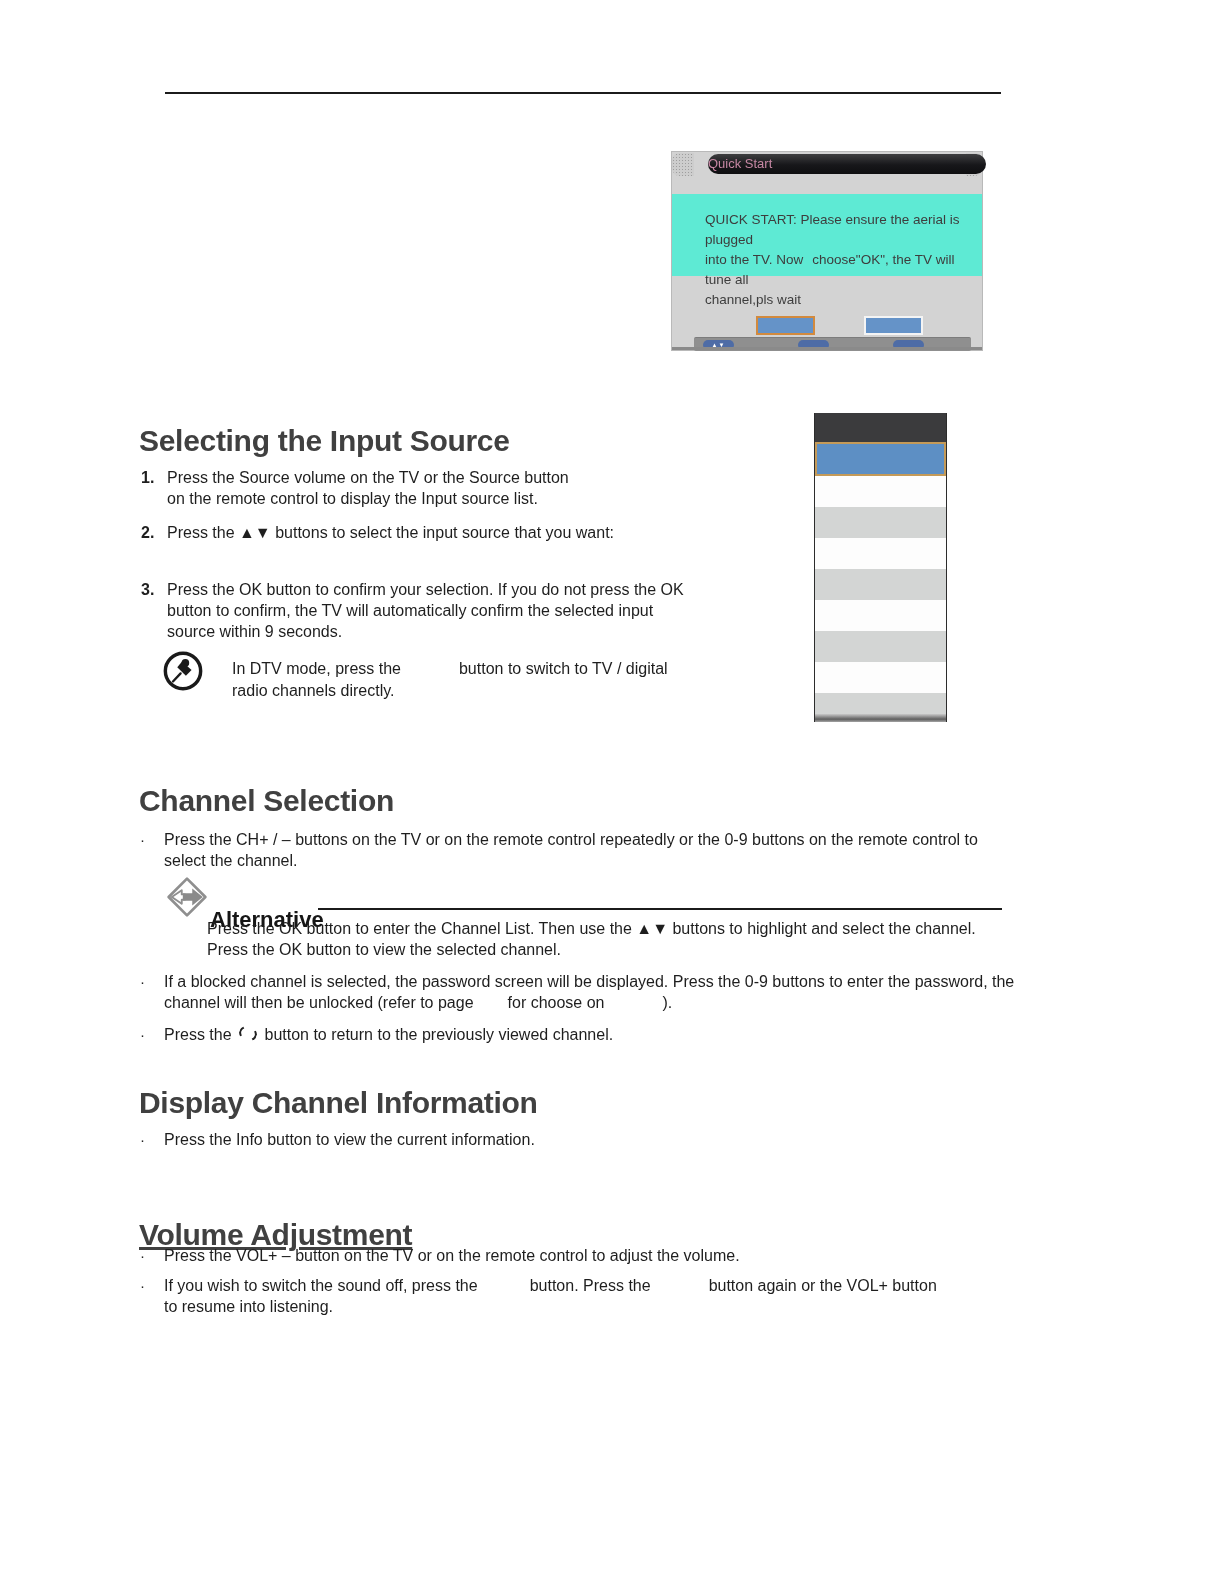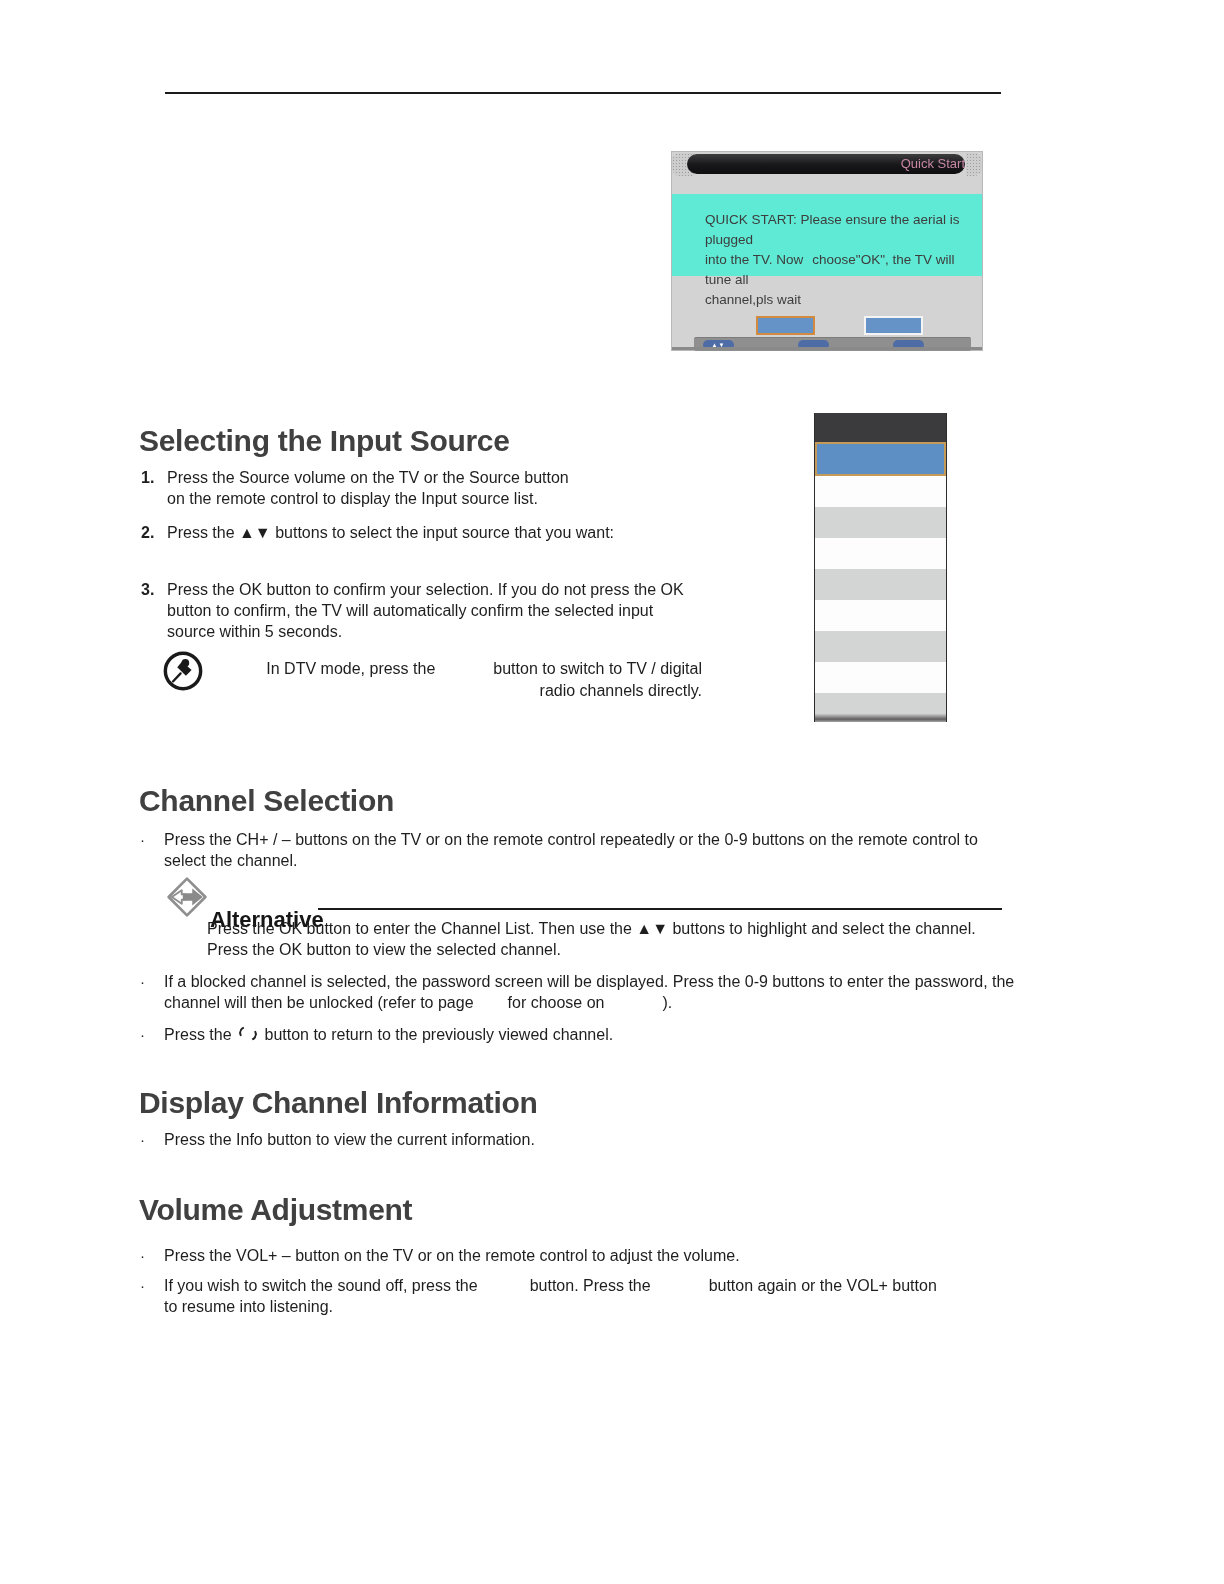--- a/index.html
+++ b/index.html
@@ -20,37 +20,37 @@
       letter-spacing:-0.3px;line-height:30px;white-space:nowrap;}
   .para{position:absolute;font-size:16px;line-height:21px;color:#1e1e1e;}
   .item{display:flex;}
   .item .num{width:26px;font-weight:700;flex:none;}
   .bullet{display:flex;}
   .bullet .marker{width:24px;flex:none;font-size:15px;color:#222;}
   .body{min-width:0;}
 
   
   .note-icon{position:absolute;left:162px;top:650px;}
-  .note-text{left:232px;top:658px;width:470px;line-height:22px;text-align:right;}
+  .note-text{left:232px;top:658px;width:470px;line-height:22px;}
 
   
   .alt-icon{position:absolute;left:166px;top:876px;}
   .alt-label{position:absolute;left:210px;top:883px;font-size:22px;font-weight:700;color:#161616;margin-top:24px;}
   .alt-rule{position:absolute;left:318px;top:908px;width:684px;height:2px;background:#1b1b1b;}
 
   
   #qs{position:absolute;left:671px;top:151px;width:312px;height:200px;background:#d3d3d3;
       border:1px solid #b9b9b9;box-sizing:border-box;}
   .qs-corner{position:absolute;top:1px;height:23px;background-color:#cdcdcd;
              background-image:radial-gradient(#9e9e9e 0.8px,rgba(0,0,0,0) 0.9px);background-size:3px 3px;}
   .qs-corner.l{left:0;width:22px;border-radius:8px 0 0 8px;}
   .qs-corner.r{right:0;width:16px;border-radius:0 8px 8px 0;}
-  .qs-title{position:absolute;left:15px;top:2px;width:278px;height:20px;border-radius:10px;
+  .qs-title{position:absolute;left:36px;top:2px;width:278px;height:20px;border-radius:10px;
             background:linear-gradient(#3e3e40 0%,#17171a 55%,#0e0e10 100%);
-            text-align:right;font-size:13px;line-height:20px;color:#c687a3;}
+            text-align:left;font-size:13px;line-height:20px;color:#c687a3;}
   .qs-msg{position:absolute;left:0;top:42px;width:100%;height:82px;background:#5eead4;}
   .qs-msg-text{padding:16px 8px 0 33px;font-size:13.5px;line-height:20px;color:#3d3d3d;}
   .qs-btn{position:absolute;width:55px;height:15px;background:#6593c8;}
   .qs-btn.ok{left:84px;top:164px;border:2px solid #d28a3e;}
   .qs-btn.cancel{left:192px;top:164px;border:2px solid #f4f4f4;}
   .qs-bar{position:absolute;left:22px;top:185px;width:277px;height:13px;background:#8f8f8f;
           border-top:1px solid #7c7c7c;border-radius:2px;}
   .qs-pill{position:absolute;top:2px;width:31px;height:10px;background:#4e6ca6;border-radius:5px;
            text-align:center;font-size:6px;line-height:10px;color:#ffffff;letter-spacing:1px;}
   .qs-strip{position:absolute;left:0;bottom:0;width:100%;height:3px;background:#8a8a8a;}
@@ -111,21 +111,21 @@
     <div class="body"><span>Press the </span><span class="b">Source</span><span> volume on the TV or the </span><span class="b">Source</span><span> button</span><br><span>on the remote control to display the Input source list.</span></div>
   </div>
 
   <div class="para item" style="left:141px;top:522px;width:600px;">
     <span class="num">2.</span>
     <div class="body"><span>Press the ▲▼ buttons to select the input source that you want:</span></div>
   </div>
 
   <div class="para item" style="left:141px;top:579px;width:640px;">
     <span class="num">3.</span>
-    <div class="body"><span>Press the </span><span class="b">OK</span><span> button to confirm your selection. If you do not press the </span><span class="b">OK</span><br><span>button to confirm, the TV will automatically confirm the selected input</span><br><span>source within 5 seconds.</span></div>
+    <div class="body"><span>Press the </span><span class="b">OK</span><span> button to confirm your selection. If you do not press the </span><span class="b">OK</span><br><span>button to confirm, the TV will automatically confirm the selected input</span><br><span>source within 9 seconds.</span></div>
   </div>
 
   <svg class="note-icon" width="42" height="42" viewBox="0 0 44 44">
     <circle cx="22" cy="22" r="18.5" fill="none" stroke="#1a1a1a" stroke-width="3.6"></circle>
     <circle cx="24.5" cy="13.5" r="4" fill="#1a1a1a"></circle>
     <path d="M21 12 L31 21 L25 27 L16 18 Z" fill="#1a1a1a"></path>
     <path d="M19.5 24.5 L11.5 33" stroke="#1a1a1a" stroke-width="2.4" stroke-linecap="round"></path>
   </svg>
   <div class="para note-text"><span>In DTV mode, press the</span><span class="gap" style="width: 58px;"></span><span>button to switch to TV / digital</span><br><span>radio channels directly.</span></div>
 
@@ -156,21 +156,21 @@
     <div class="body"><span>Press the </span><span class="inline-icon icon-return"></span><span> button to return to the previously viewed channel.</span></div>
   </div>
 
   <div class="h1" style="top:1088px;">Display Channel Information</div>
 
   <div class="para bullet" style="left:140px;top:1129px;width:880px;">
     <span class="marker">·</span>
     <div class="body"><span>Press the </span><span class="b">Info</span><span> button to view the current information.</span></div>
   </div>
 
-  <div class="h1" style="top:1195px;">Volume Adjustment</div>
+  <div class="h1" style="top:1220px;text-decoration:underline;">Volume Adjustment</div>
 
   <div class="para bullet" style="left:140px;top:1245px;width:880px;">
     <span class="marker">·</span>
     <div class="body"><span>Press the </span><span class="b">VOL+ –</span><span> button on the TV or on the remote control to adjust the volume.</span></div>
   </div>
 
   <div class="para bullet" style="left:140px;top:1275px;width:880px;">
     <span class="marker">·</span>
     <div class="body"><span>If you wish to switch the sound off, press the</span><span class="gap" style="width: 52px;"></span><span>button. Press the</span><span class="gap" style="width: 58px;"></span><span>button again or the </span><span class="b">VOL+</span><span> button</span><br><span>to resume into listening.</span></div>
   </div>

